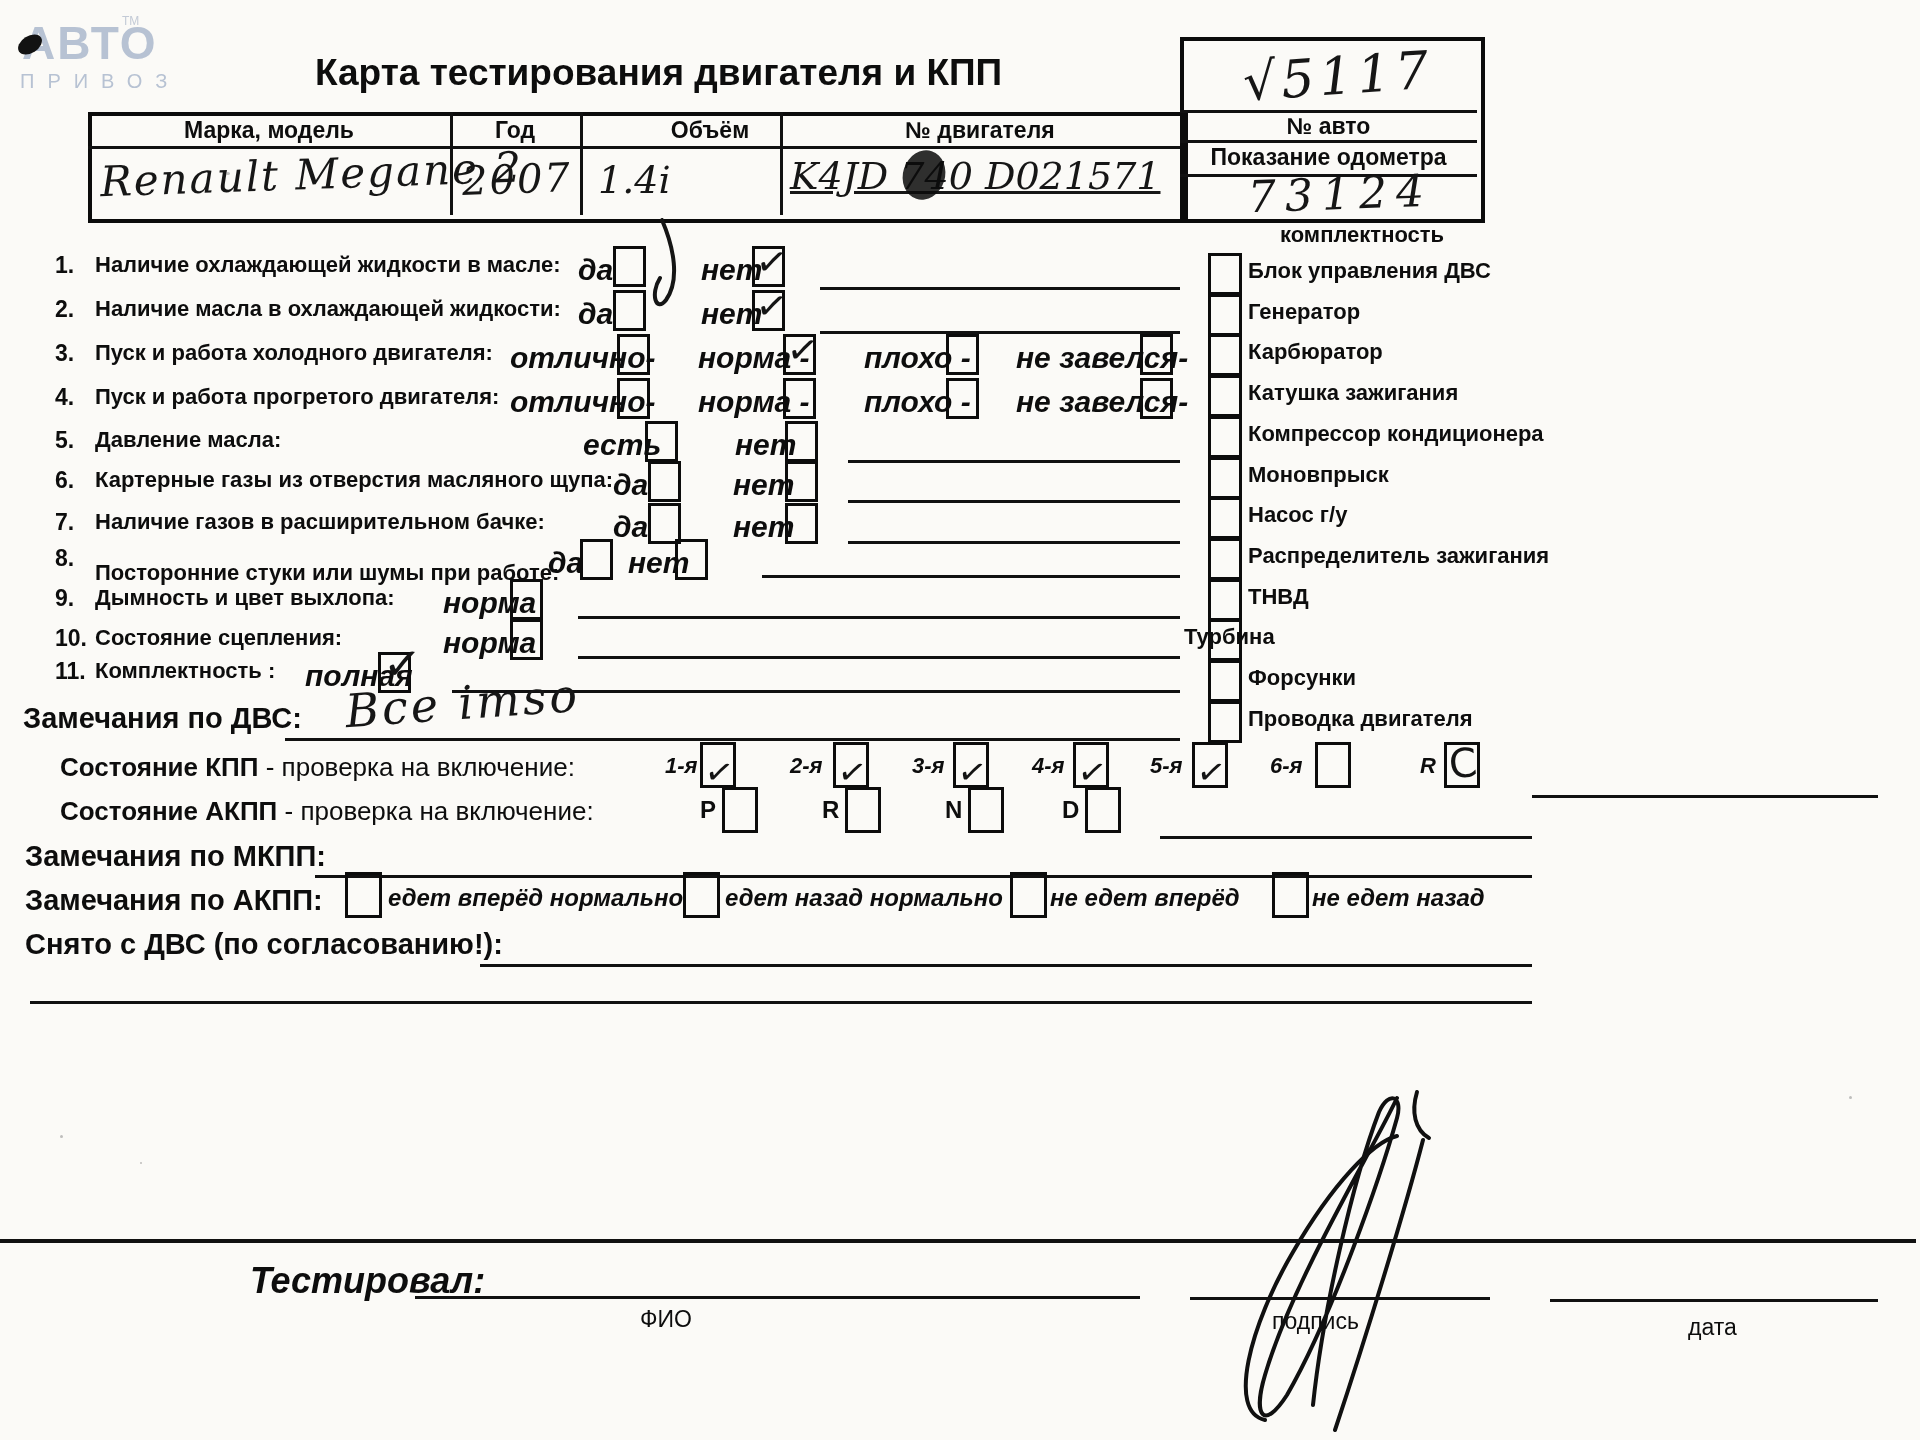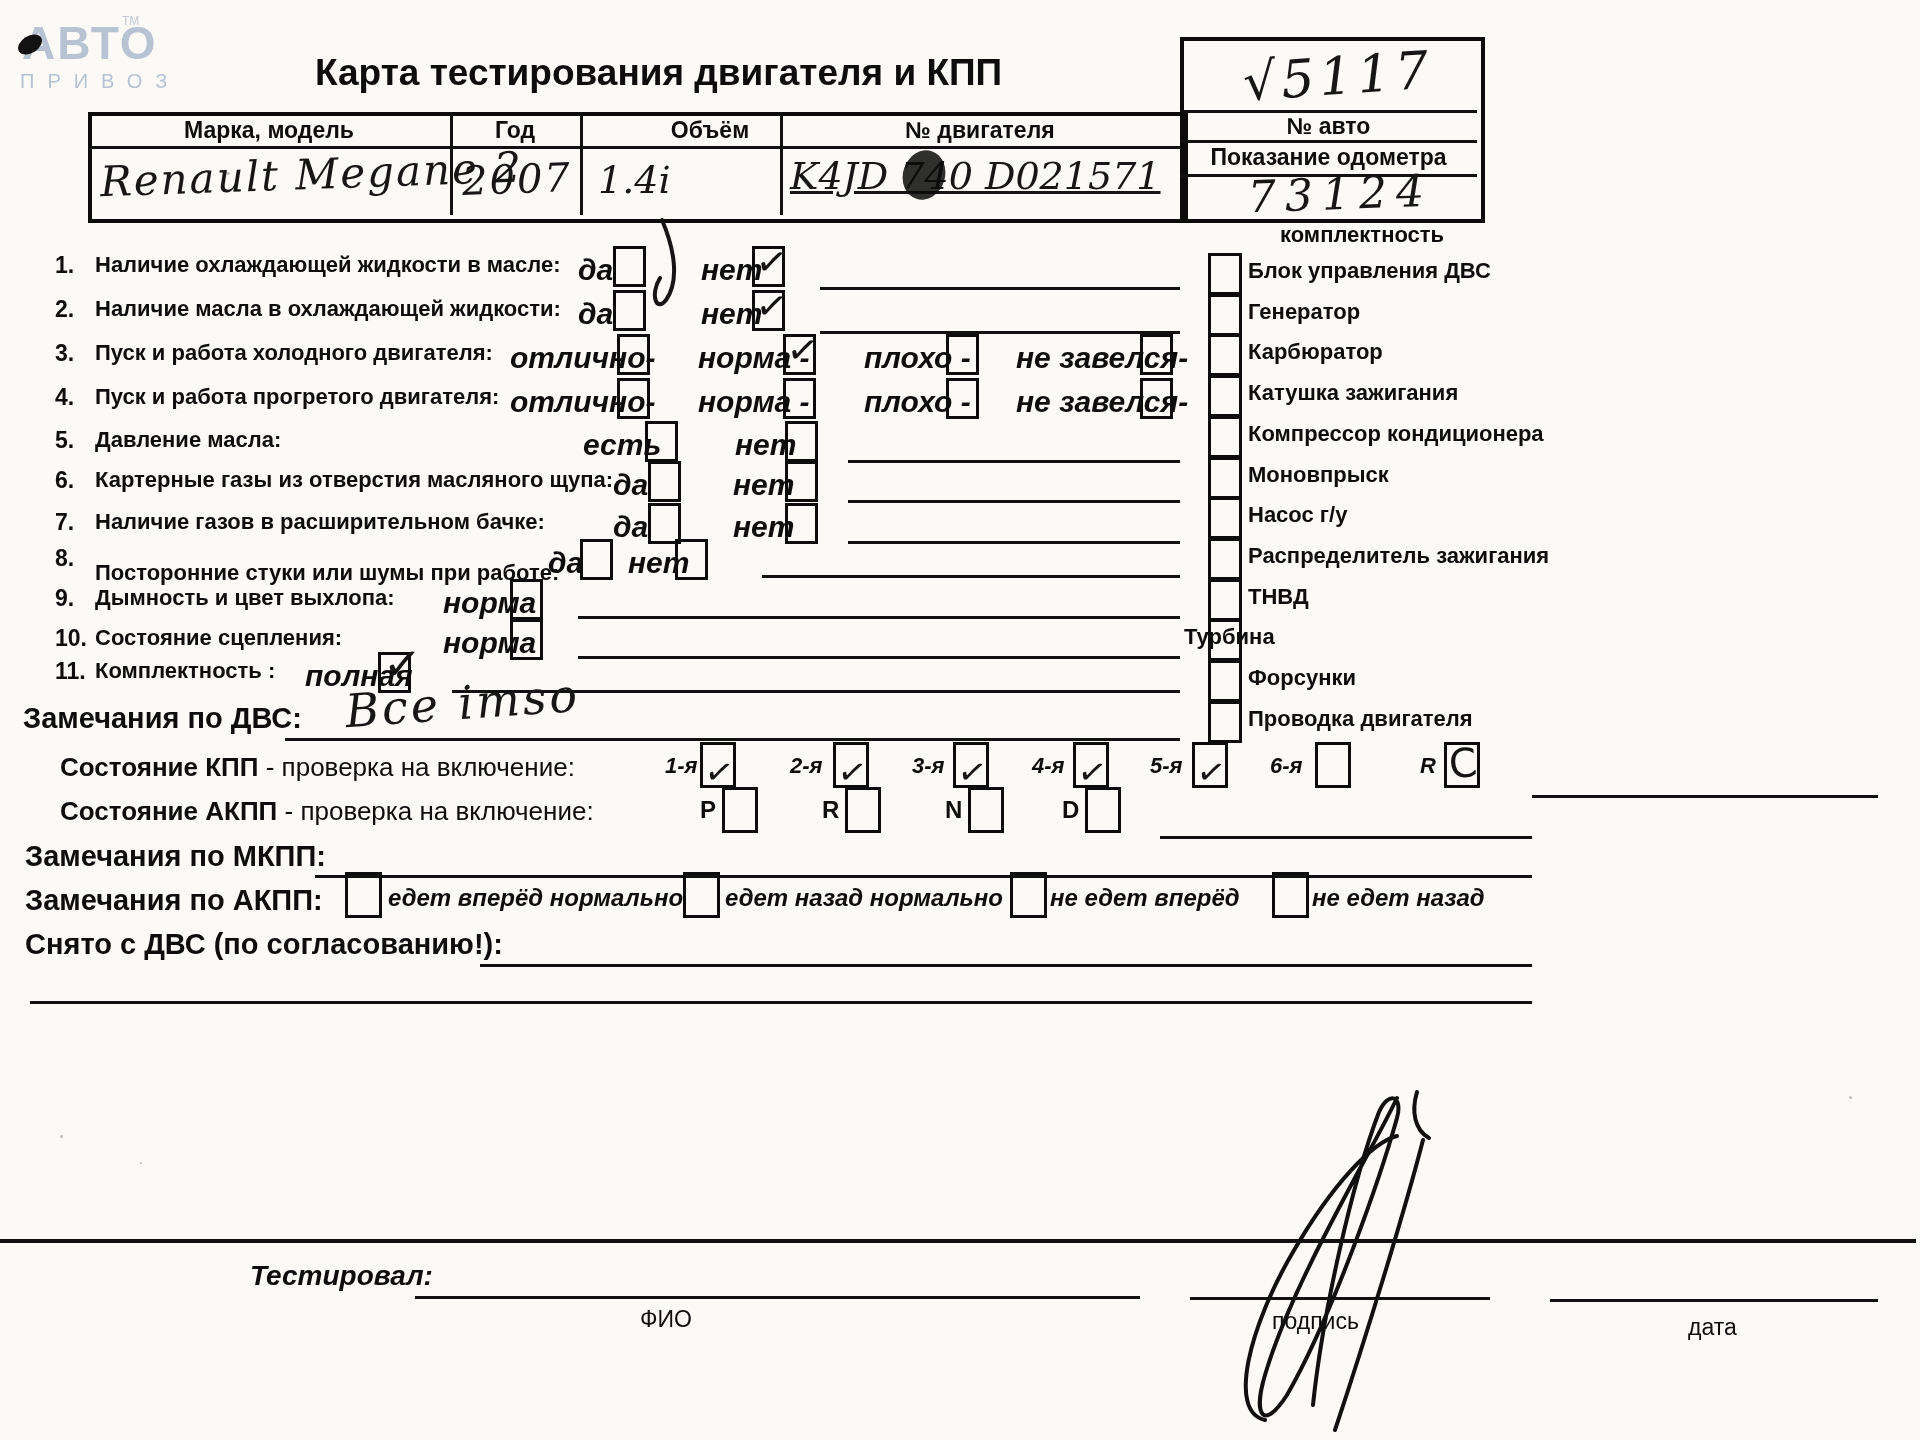--- a/index.html
+++ b/index.html
@@ -257,21 +257,21 @@
     <div class="abs akppopt" style="left: 1312px; top: 884px;">не едет назад</div>
   </div>
 
 <div class="abs seclabel" style="left:25px;top:928px;font-size:29px;">Снято с ДВС (по согласованию!):</div>
 <div class="wline" style="left:480px;top:964px;width:1052px;"></div>
 
 <div class="wline" style="left:30px;top:1001px;width:1502px;"></div>
 <div class="wline" style="left:0px;top:1239px;width:1916px;height:4px;"></div>
 
 <div>
-  <div class="abs b i" style="left:250px;top:1260px;font-size:28px;">Тестировал:</div>
+  <div class="abs b i" style="left:250px;top:1260px;font-size:36px;">Тестировал:</div>
   <div class="wline" style="left:415px;top:1296px;width:725px;"></div>
   <div class="abs caption" style="left:640px;top:1306px;">ФИО</div>
   <div class="wline" style="left:1190px;top:1297px;width:300px;"></div>
   <div class="abs caption" style="left:1272px;top:1308px;">подпись</div>
   <div class="wline" style="left:1550px;top:1299px;width:328px;"></div>
   <div class="abs caption" style="left:1688px;top:1314px;">дата</div>
 </div>
 
 <svg class="abs" style="left:1165px;top:1080px;z-index:6;" width="340" height="360" viewBox="0 0 340 360">
   <g fill="none" stroke="#101010" stroke-width="4" stroke-linecap="round">

